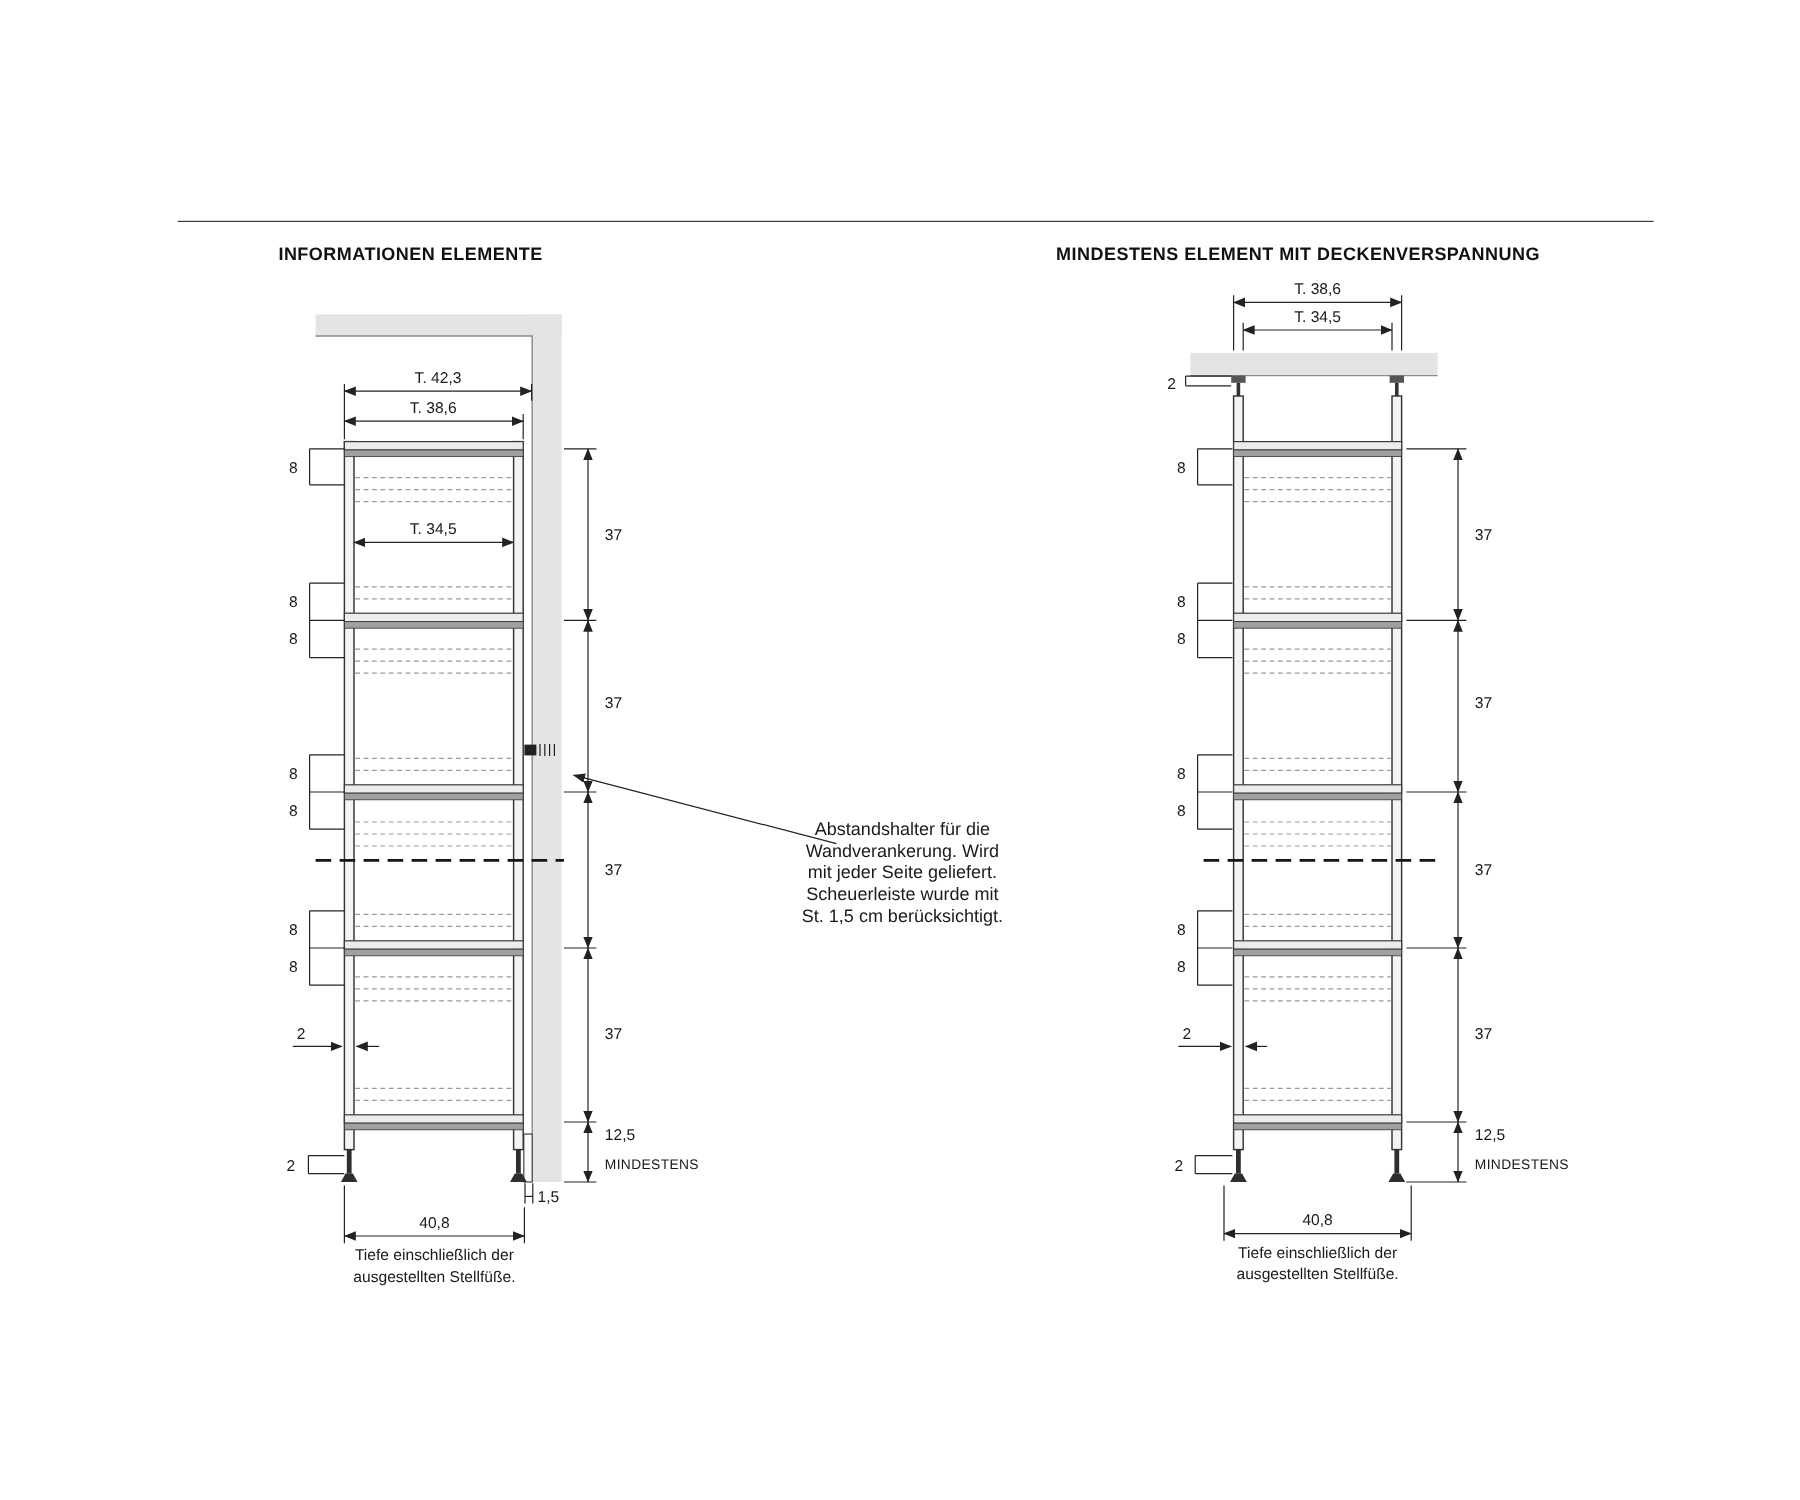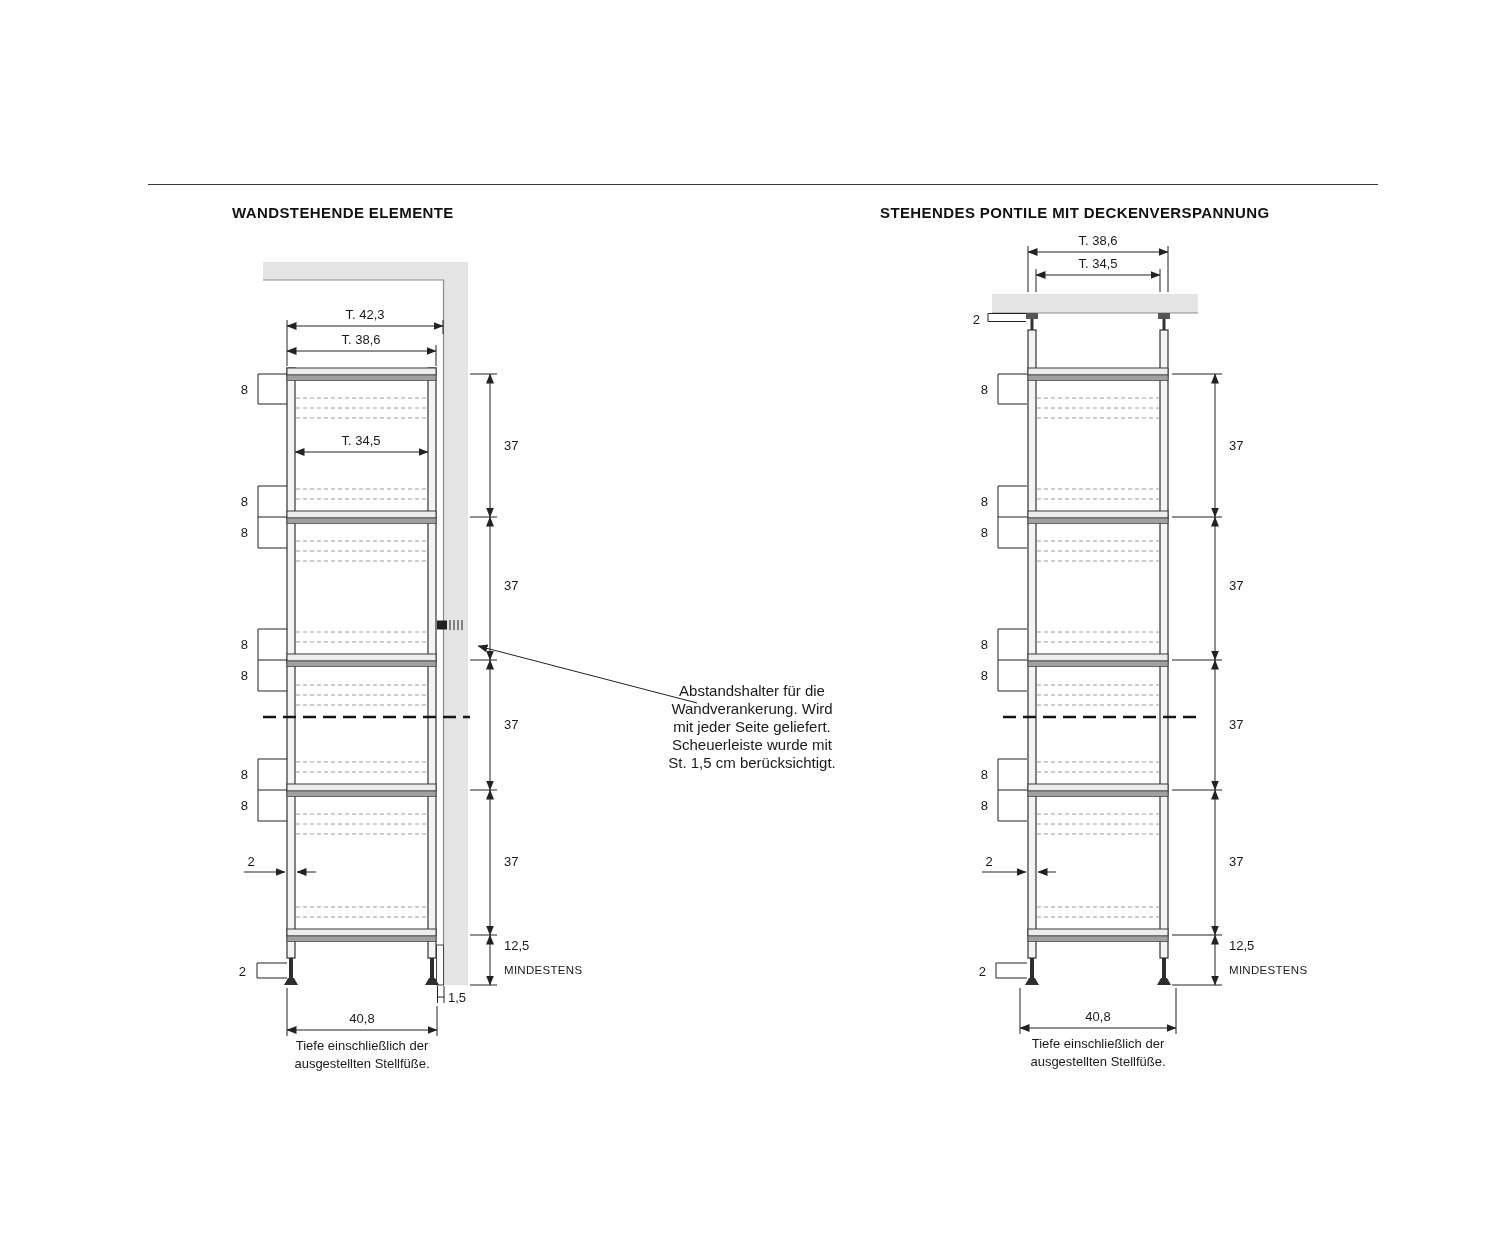--- a/index.html
+++ b/index.html
@@ -24,22 +24,22 @@
   .dash { stroke:#9a9a9a; stroke-width:1; stroke-dasharray:4 3; }
   .brk { stroke:#161616; stroke-width:2.4; stroke-dasharray:13 7; }
   .wallface { stroke:#8a8a8a; stroke-width:1.2; fill:none; }
 </style>
 </head>
 <body>
 
 <div class="page">
 
   <div class="rule"></div>
-  <div class="colhead colhead-left">WANDSTEHENDE ELEMENTE</div>
-  <div class="colhead colhead-right">STEHENDES PONTILE MIT DECKENVERSPANNUNG</div>
+  <div class="colhead colhead-left">INFORMATIONEN ELEMENTE</div>
+  <div class="colhead colhead-right">MINDESTENS ELEMENT MIT DECKENVERSPANNUNG</div>
 
   <svg class="drawing" width="1500" height="1250" viewBox="0 0 1500 1250">
     <defs>
       <marker id="ah" viewBox="0 0 10 10" refX="9.5" refY="5" markerWidth="10" markerHeight="10" orient="auto-start-reverse">
         <path d="M0,1 L10,5 L0,9 z" fill="#222"></path>
       </marker>
       <g id="shelfL">
         <rect x="287" y="0" width="149" height="7" fill="#ececec" stroke="#3a3a3a" stroke-width="1"></rect>
         <rect x="287" y="7" width="149" height="5.5" fill="#a0a0a0" stroke="#3a3a3a" stroke-width="0.7"></rect>
       </g>

